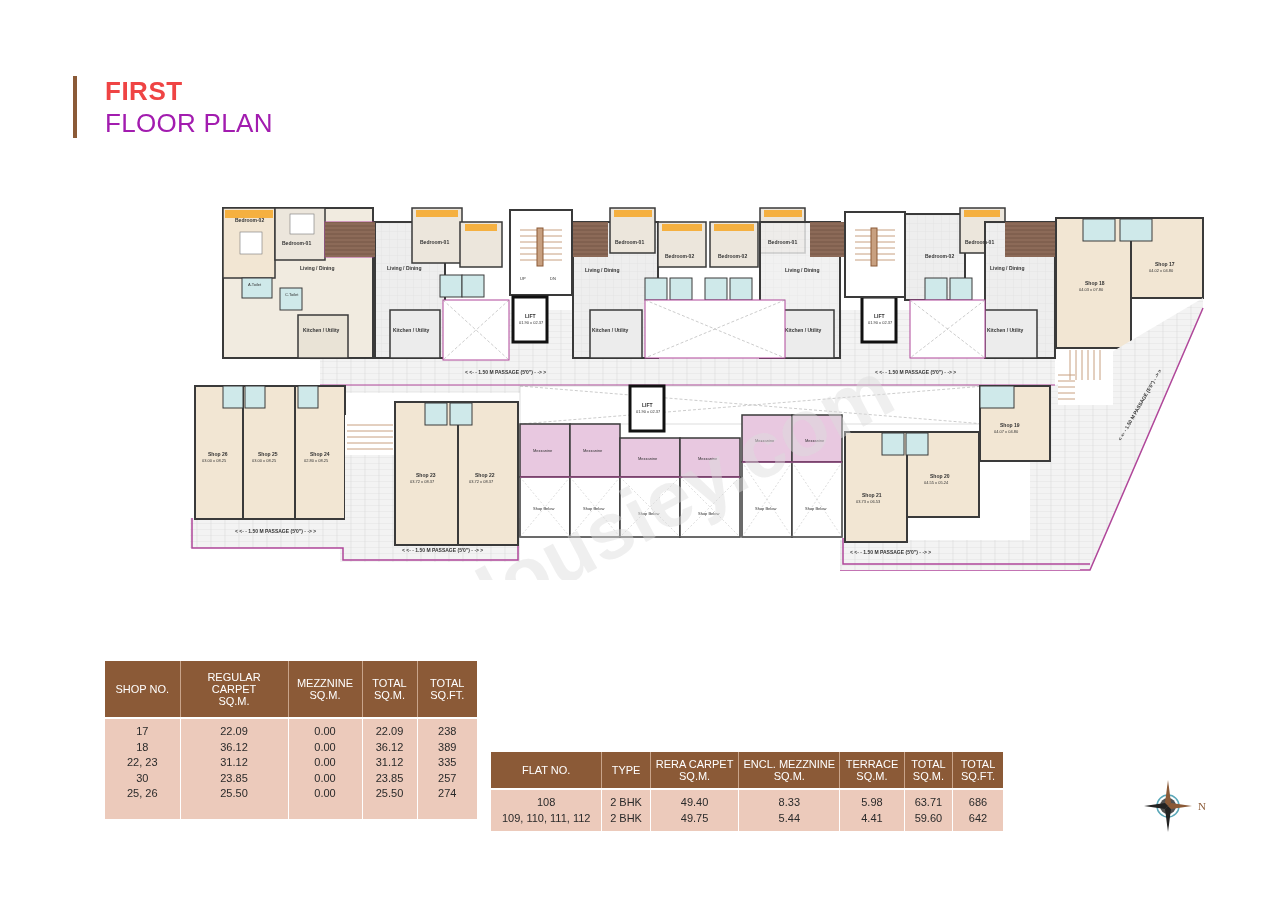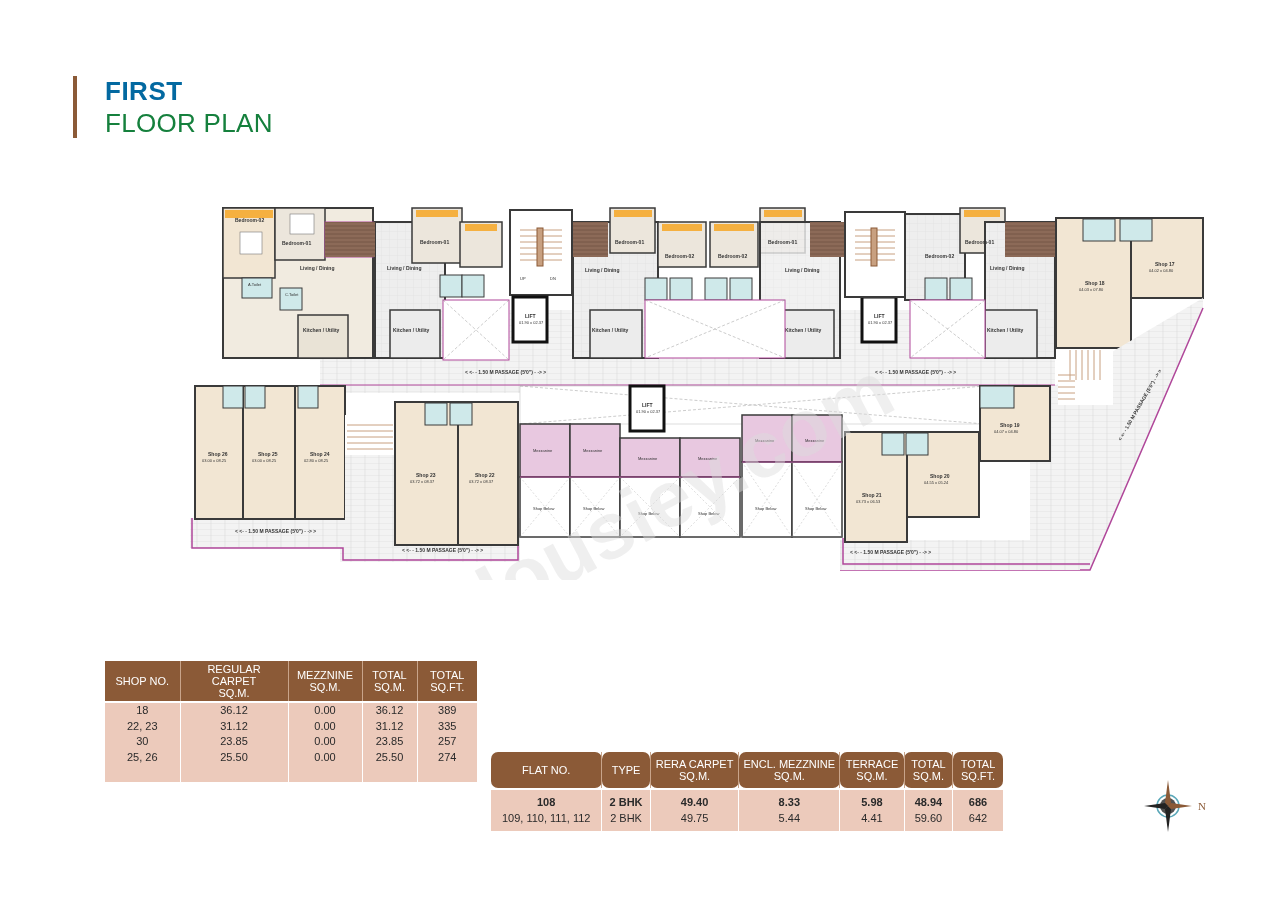--- a/index.html
+++ b/index.html
@@ -1,44 +1,44 @@
 <!DOCTYPE html>
 <html><head>
 <meta charset="utf-8">
 <style>
   * { box-sizing: border-box; margin: 0; padding: 0; }
   html, body { width: 1280px; height: 912px; background: #ffffff; overflow: hidden; }
   body { position: relative; font-family: "Liberation Sans", sans-serif; color: #222; }
 
   .title-bar { position: absolute; left: 73px; top: 76px; width: 4px; height: 62px; background: #8b5a37; }
-  .title-1 { position: absolute; left: 105px; top: 76px; font-size: 26px; font-weight: bold; color: #0369a1; letter-spacing: 0.5px; }
-  .title-2 { position: absolute; left: 105px; top: 108px; font-size: 26px; color: #15803d; letter-spacing: 0.3px; }
+  .title-1 { position: absolute; left: 105px; top: 76px; font-size: 26px; font-weight: bold; color: #ef4444; letter-spacing: 0.5px; }
+  .title-2 { position: absolute; left: 105px; top: 108px; font-size: 26px; color: #a21caf; letter-spacing: 0.3px; }
 
   
   .plan { position: absolute; left: 190px; top: 200px; width: 1020px; height: 380px; }
   .plan svg { width: 100%; height: 100%; }
   .plan-text { font-family: "Liberation Sans", sans-serif; font-size: 4px; fill: #333; }
   .plan-text-b { font-family: "Liberation Sans", sans-serif; font-size: 5px; fill: #333; font-weight: bold; }
   .plan-passage { font-family: "Liberation Sans", sans-serif; font-size: 5px; fill: #333; font-weight: bold; }
   .watermark { font-family: "Liberation Sans", sans-serif; font-size: 80px; fill: rgba(220,220,220,0.45); font-weight: bold; }
 
   
   table { border-collapse: collapse; position: absolute; }
   th { background: #8b5a37; color: #ffffff; font-weight: normal; font-size: 11px; line-height: 12px; text-align: center; border-right: 1px solid #c8a48a; padding: 0 4px; }
   th:last-child { border-right: none; }
   td { background: #eccabb; color: #2a2a2a; font-size: 11px; text-align: center; border-right: 1px solid #ffffff; padding: 0 4px; line-height: 15.5px; }
   td:last-child { border-right: none; }
   .shop-table { left: 105px; top: 661px; width: 372px; }
-  .shop-table th { height: 40px; }
+  .shop-table th { height: 56px; }
   .shop-table tr.first td { padding-top: 5px; }
   .shop-table tr.last td { padding-bottom: 17px; }
   .shop-table tr.spacer td { height: 2px; line-height: 2px; background:#ffffff; padding:0; }
   .flat-table { left: 491px; top: 752px; width: 512px; }
-  .flat-table th { height: 36px; border-radius: 7px; }
-  .flat-table tr.first td { padding-top: 5px; font-weight: bold; }
+  .flat-table th { height: 36px; }
+  .flat-table tr.first td { padding-top: 5px; }
   .flat-table tr.last td { padding-bottom: 5px; }
   .flat-table tr.spacer td { height: 2px; line-height: 2px; background:#ffffff; padding:0; }
 
   .compass { position: absolute; left: 1143px; top: 778px; width: 50px; height: 56px; }
   .compass-n { position: absolute; left: 1198px; top: 800px; font-family: "Liberation Serif", serif; font-size: 11px; color: #8b5a37; }
 </style>
 </head>
 <body>
 
 <div class="title-bar"></div>
@@ -305,20 +305,27 @@
       <th style="width:108px"><span>REGULAR CARPET</span><br><span>SQ.M.</span></th>
       <th style="width:74px"><span>MEZZNINE</span><br><span>SQ.M.</span></th>
       <th style="width:55px"><span>TOTAL</span><br><span>SQ.M.</span></th>
       <th style="width:60px"><span>TOTAL</span><br><span>SQ.FT.</span></th>
     </tr>
   </thead>
   <tbody>
     <tr class="spacer">
         <td colspan="5"></td>
       </tr>
+    <tr class="first">
+      <td>17</td>
+        <td>22.09</td>
+        <td>0.00</td>
+        <td>22.09</td>
+        <td>238</td>
+    </tr>
     <tr>
       <td>18</td>
         <td>36.12</td>
         <td>0.00</td>
         <td>36.12</td>
         <td>389</td>
     </tr>
     <tr>
       <td>22, 23</td>
         <td>31.12</td>
@@ -358,21 +365,21 @@
   <tbody>
     <tr class="spacer">
         <td colspan="7"></td>
       </tr>
     <tr class="first">
       <td>108</td>
         <td>2 BHK</td>
         <td>49.40</td>
         <td>8.33</td>
         <td>5.98</td>
-        <td>48.94</td>
+        <td>63.71</td>
         <td>686</td>
     </tr>
     <tr class="last">
       <td>109, 110, 111, 112</td>
         <td>2 BHK</td>
         <td>49.75</td>
         <td>5.44</td>
         <td>4.41</td>
         <td>59.60</td>
         <td>642</td>

